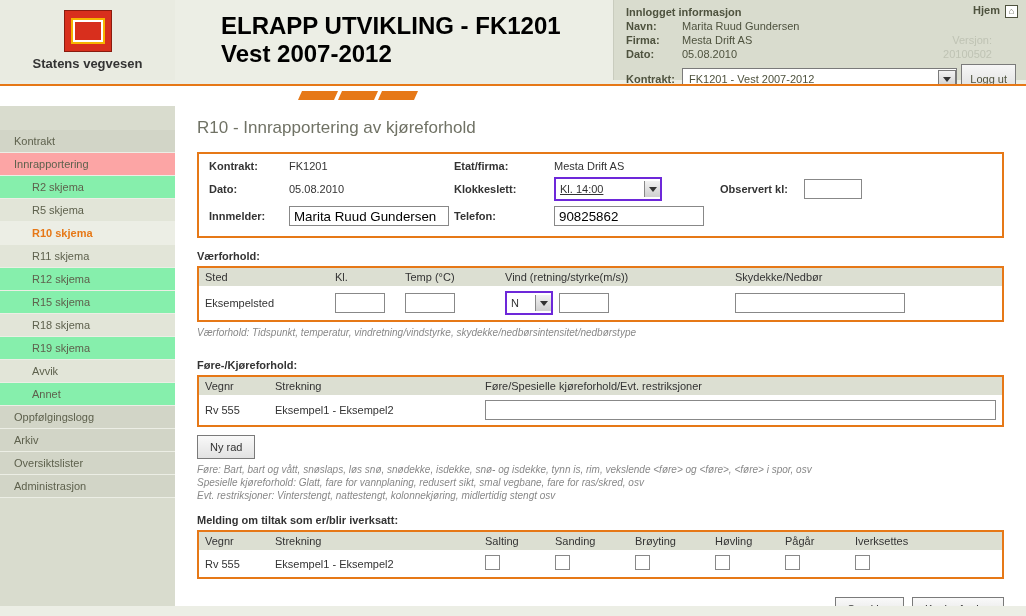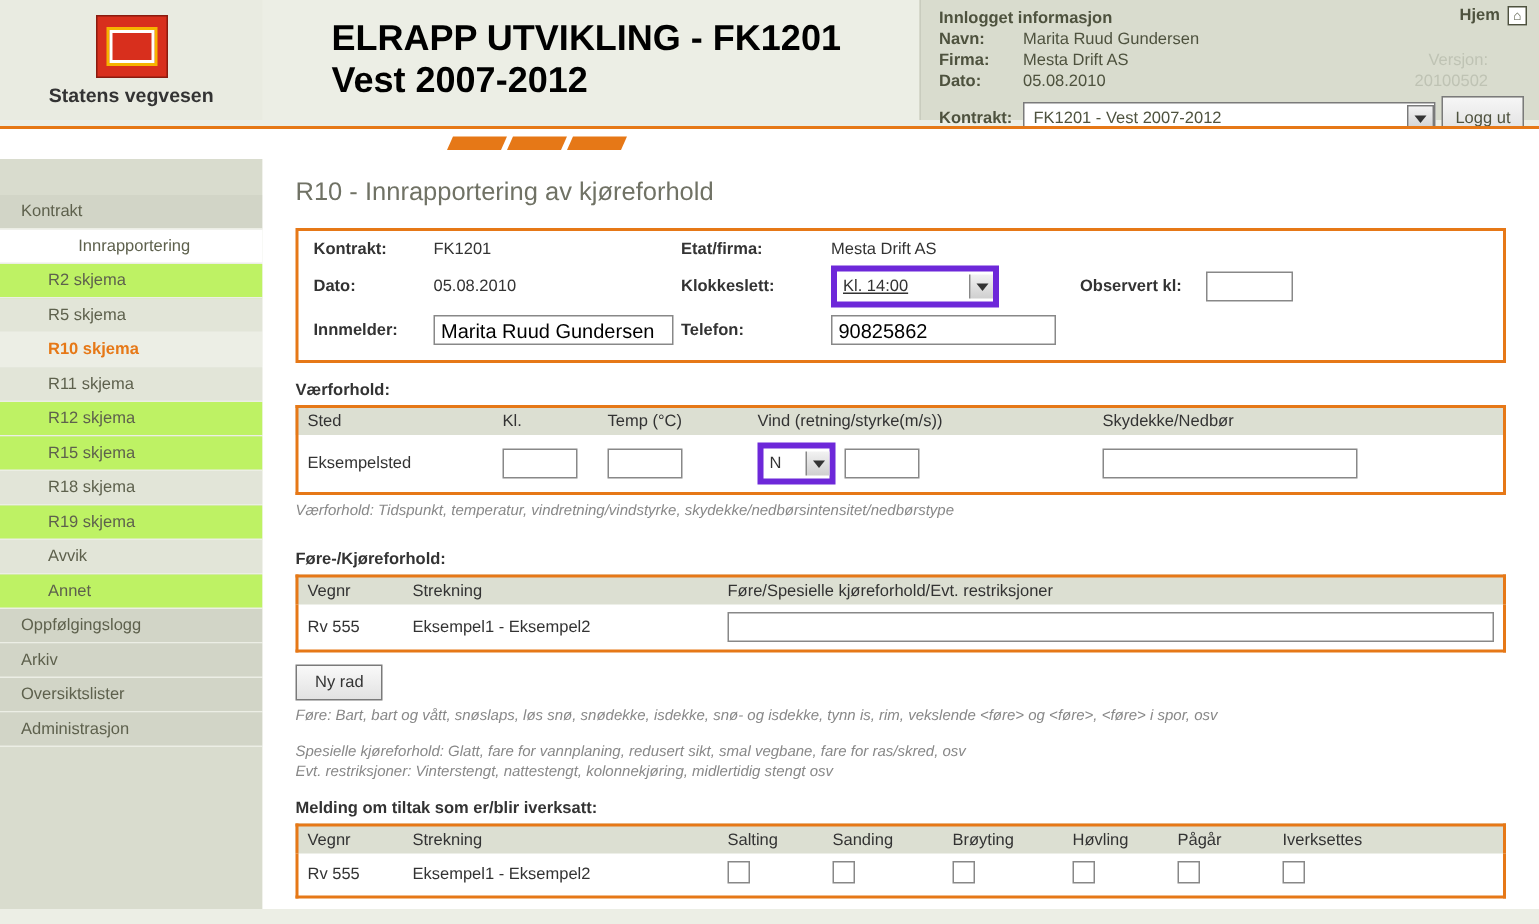--- a/index.html
+++ b/index.html
@@ -30,34 +30,34 @@
 
   .orange-strip { height:20px; background:#fff; position:relative; border-top:2px solid #e67817; margin-top:4px; display:flex; align-items:center; }
   .stripes { display:flex; gap:4px; margin-left:300px; height:10px; }
   .stripes span { display:block; width:36px; height:9px; background:#e67817; transform:skewX(-24deg); }
 
   .main { display:flex; height:500px; }
 
   .sidebar { width:175px; background:#d9dcce; padding-top:24px; }
   .nav-item { padding:5px 10px 5px 14px; color:#5e614d; cursor:pointer; border-bottom:1px solid #eceee5; }
   .nav-item.group { background:#d2d5c7; }
-  .nav-item.sub { padding-left:32px; background:#bef264; font-size:11px; }
+  .nav-item.sub { padding-left:32px; background:#86efac; font-size:11px; }
   .nav-item.sub.alt { background:#e2e5d8; }
   .nav-item.active { color:#e67817; font-weight:bold; background:#eceee5;}
-  .nav-item.group-sel { background:#ffffff; color:#5e614d;text-align:center; }
+  .nav-item.group-sel { background:#fca5a5; color:#5e614d; }
 
   .content { flex:1; background:#fff; padding:12px 22px 10px 22px; overflow:hidden; }
   .content h2 { margin:0 0 14px 0; font-size:17px; color:#707265; font-weight:normal; }
 
   .panel { border:2px solid #e67817; padding:6px 10px 10px 10px; }
   .form-grid { display:grid; grid-template-columns:80px 165px 100px 160px 90px 60px; row-gap:5px; align-items:center; font-size:11px;}
   .form-grid .lbl { font-weight:bold; color:#333; }
   .val { color:#333; }
   .txt-input { height:18px; border:1px solid #888; padding:0 4px; background:#fff; }
-  .sel { height:20px; border:4px solid #6d28d9; background:#fff; display:flex; align-items:center; justify-content:space-between; padding-left:4px;}
+  .sel { height:20px; border:2px solid #6d28d9; background:#fff; display:flex; align-items:center; justify-content:space-between; padding-left:4px;}
   .sel .arrow-btn { width:15px; height:16px; border-left:1px solid #888; background:linear-gradient(#f2f2f2,#cfcfcf); display:flex; align-items:center; justify-content:center;}
   .sm-input { width:48px; display:inline-block; }
 
   .section-title { font-weight:bold; color:#333; margin:12px 0 4px 0; }
 
   .tbl-head { background:#dcdfd2; display:grid; padding:3px 6px; font-weight:normal; color:#333; border:2px solid #e67817; border-bottom:0; }
   .tbl-body { border:2px solid #e67817; border-top:0; padding:5px 6px; display:grid; align-items:center; }
   .weather-cols { grid-template-columns:130px 70px 100px 230px 180px; }
   .fore-cols { grid-template-columns:70px 210px 1fr; }
   .tiltak-cols { grid-template-columns:70px 210px 70px 80px 80px 70px 70px 90px; }
@@ -216,21 +216,21 @@
       <div>Rv 555</div>
       <div>Eksempel1 - Eksempel2</div>
       <div><input class="wide-input" style=""></div>
     </div>
     <div style="margin-top:8px;">
       <span class="btn">
           <span>Ny rad</span>
         </span>
     </div>
     <div class="hint">Føre: Bart, bart og vått, snøslaps, løs snø, snødekke, isdekke, snø- og isdekke, tynn is, rim, vekslende &lt;føre&gt; og &lt;føre&gt;, &lt;føre&gt; i spor, osv</div>
-    <div class="hint" style="margin-top:11px;">Spesielle kjøreforhold: Glatt, fare for vannplaning, redusert sikt, smal vegbane, fare for ras/skred, osv</div>
+    <div class="hint" style="margin-top:0;">Spesielle kjøreforhold: Glatt, fare for vannplaning, redusert sikt, smal vegbane, fare for ras/skred, osv</div>
     <div class="hint" style="margin-top:0;">Evt. restriksjoner: Vinterstengt, nattestengt, kolonnekjøring, midlertidig stengt osv</div>
 
     <div class="section-title">Melding om tiltak som er/blir iverksatt:</div>
     <div class="tbl-head tiltak-cols">
       <div>Vegnr</div>
       <div>Strekning</div>
       <div>Salting</div>
       <div>Sanding</div>
       <div>Brøyting</div>
       <div>Høvling</div>

